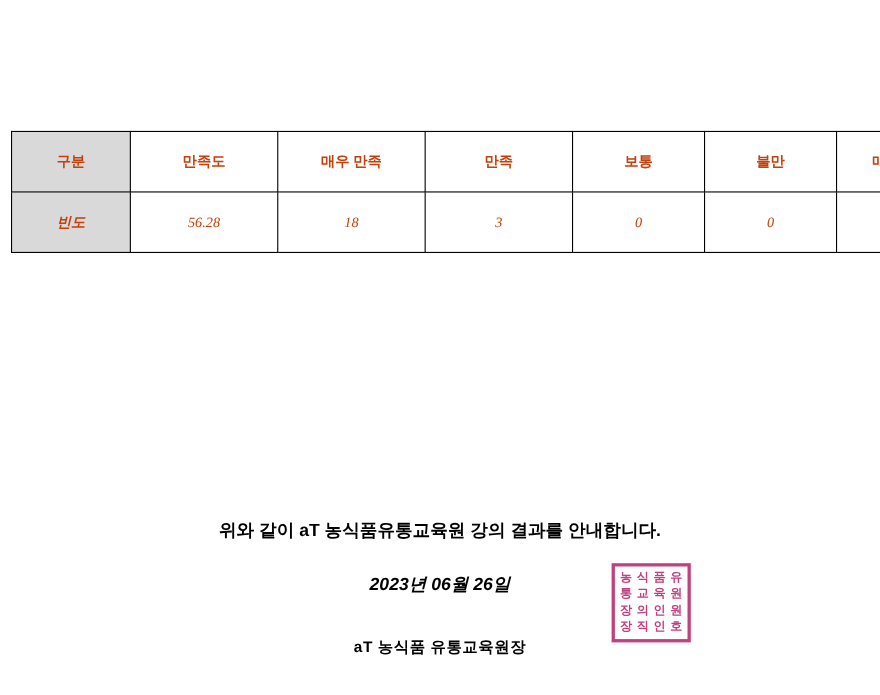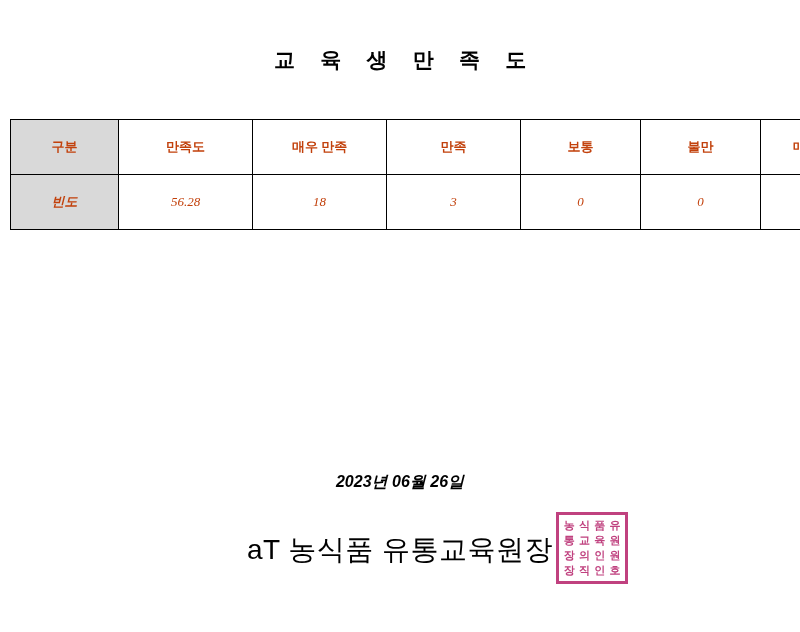--- a/index.html
+++ b/index.html
@@ -98,22 +98,22 @@
     margin-bottom: 28px;
   }
   .footer-date {
     font-size: 16px;
     font-weight: bold;
     font-family: "Liberation Sans", sans-serif;
     margin-bottom: 38px;
     font-style: italic;
   }
   .footer-signature {
-    font-size: 28px;
-    font-weight: normal;
+    font-size: 14px;
+    font-weight: bold;
     font-family: "Liberation Sans", sans-serif;
     letter-spacing: 0.5px;
   }
 
   
   .seal {
     position: absolute;
     left: 556px;
     top: 512px;
     width: 72px;
@@ -140,21 +140,20 @@
     align-items: center;
     justify-content: center;
     line-height: 1;
   }
 </style>
 </head>
 <body>
 
 <div class="page">
 
-  <div class="doc-title">교 육 생 만 족 도</div>
 
   <div class="table-wrap">
     <table class="satisfaction">
       <colgroup>
         <col class="c0">
           <col class="c1">
           <col class="c2">
           <col class="c3">
           <col class="c4">
           <col class="c5">
@@ -179,20 +178,21 @@
           <td>3</td>
           <td>0</td>
           <td>0</td>
           <td>0</td>
         </tr>
       </tbody>
     </table>
   </div>
 
   <div class="footer">
+    <div class="footer-line1">위와 같이 aT 농식품유통교육원 강의 결과를 안내합니다.</div>
     <div class="footer-date">2023년 06월 26일</div>
     <div class="footer-signature">aT 농식품 유통교육원장</div>
   </div>
 
   <div class="seal">
     <div class="seal-inner">
       <div class="seal-cell">농</div>
       <div class="seal-cell">식</div>
       <div class="seal-cell">품</div>
       <div class="seal-cell">유</div>

